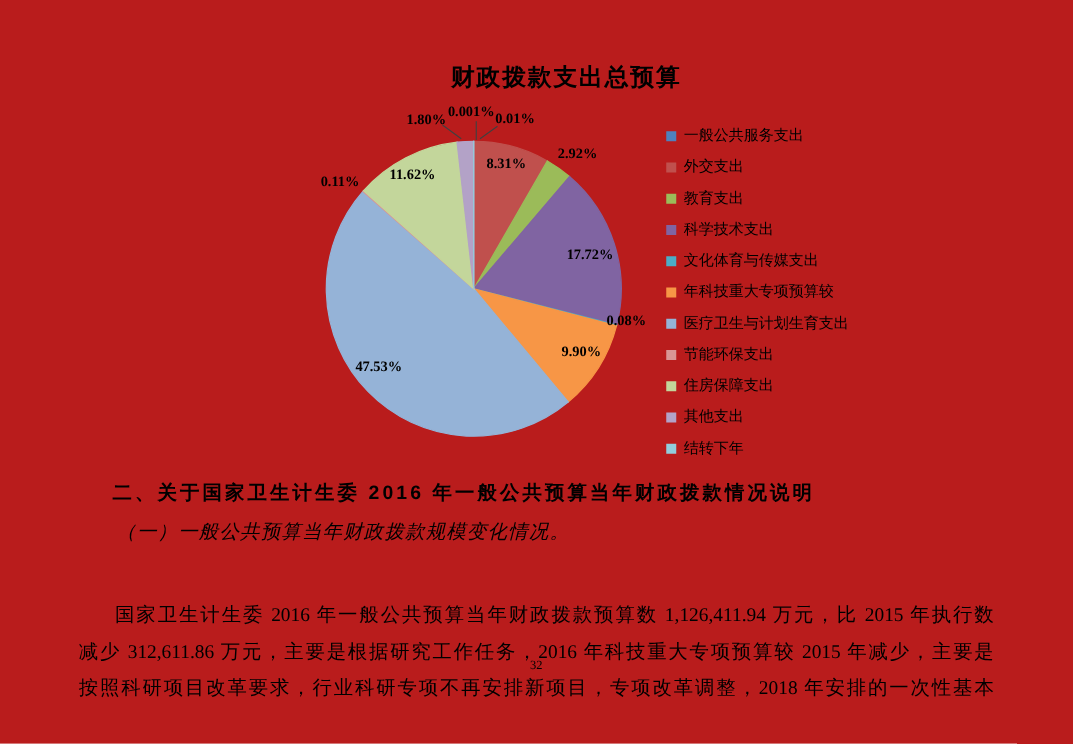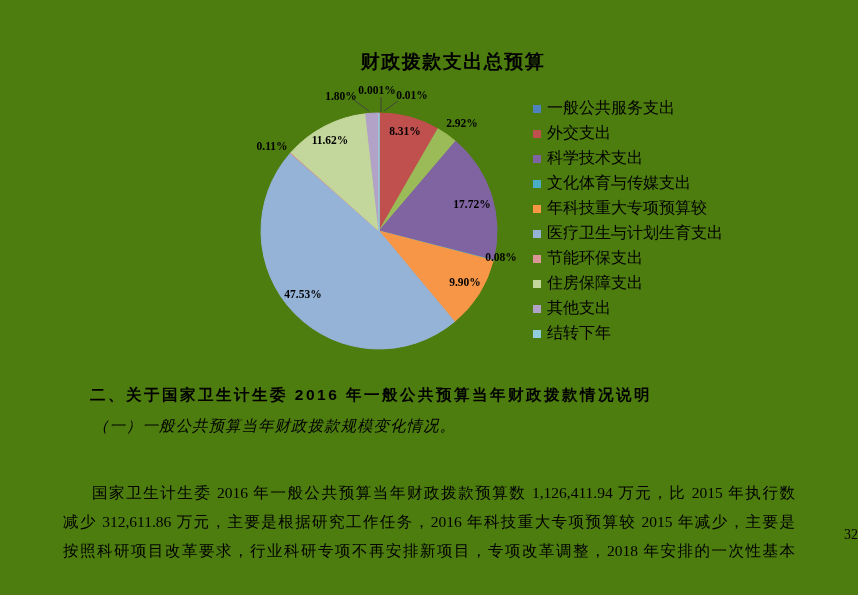--- a/index.html
+++ b/index.html
@@ -1,45 +1,45 @@
 <!DOCTYPE html>
 <html><head>
 <meta charset="utf-8">
 <style>
   html,body{margin:0;padding:0;background:#fff;}
   #page{
-    position:relative;width:858px;height:595px;background:#4d7c0f;
+    position:relative;width:858px;height:595px;background:#b91c1c;
     font-family:"Liberation Serif","DejaVu Serif",serif;color:#000;overflow:hidden;
   }
   .chart-title{
     position:absolute;left:253px;top:49px;width:400px;text-align:center;
     font-size:19px;font-weight:bold;letter-spacing:1.5px;
   }
   #pie-svg{position:absolute;left:230px;top:80px;}
   .pct{
     font-family:"Liberation Serif","DejaVu Serif",serif;
     font-size:11.5px;font-weight:600;fill:#000;
     text-anchor:middle;dominant-baseline:central;
   }
   .legend{position:absolute;left:533px;top:96px;}
-  .legend-item{display:flex;align-items:center;height:25px;font-size:16px;white-space:nowrap;}
+  .legend-item{display:flex;align-items:center;height:25px;font-size:12px;white-space:nowrap;}
   .swatch{width:8px;height:8px;margin-right:6px;flex:none;display:inline-block;}
   .heading{
     position:absolute;left:63px;top:384px;width:732px;
     font-family:"Liberation Sans","DejaVu Sans",sans-serif;
     font-weight:bold;font-size:15.5px;letter-spacing:2.5px;text-indent:27px;line-height:22px;
   }
   .subheading{
     position:absolute;left:63px;top:415px;width:732px;
     font-style:italic;font-size:15.5px;letter-spacing:1px;text-indent:30px;line-height:22px;
   }
   .para{position:absolute;left:63px;top:446px;width:732px;font-size:15.5px;}
   .para .line{line-height:28.8px;text-align:justify;text-align-last:justify;}
   .para .line.first{text-indent:29px;margin-top:33px;}
-  .pagenum{position:absolute;left:0;top:527px;width:858px;text-align:right;font-size:14px;}
+  .pagenum{position:absolute;left:0;top:527px;width:858px;text-align:center;font-size:10px;}
 </style>
 </head>
 <body>
 
 <div id="page">
 
   <div class="chart-title">财政拨款支出总预算</div>
 
   <svg id="pie-svg" width="310" height="292">
       <path d="M149 151 L149.00 33.00 A118 118 0 0 1 149.07 33.00 Z" fill="#4F81BD" stroke="#4F81BD" stroke-width="1"></path>
@@ -70,20 +70,24 @@
     </svg>
 
   <div id="legend" class="legend">
       <div class="legend-item">
         <span class="swatch" style="background: rgb(79, 129, 189);"></span>
         <span>一般公共服务支出</span>
       </div>
       <div class="legend-item">
         <span class="swatch" style="background: rgb(192, 80, 77);"></span>
         <span>外交支出</span>
+      </div>
+      <div class="legend-item">
+        <span class="swatch" style="background: rgb(155, 187, 89);"></span>
+        <span>教育支出</span>
       </div>
       <div class="legend-item">
         <span class="swatch" style="background: rgb(128, 100, 162);"></span>
         <span>科学技术支出</span>
       </div>
       <div class="legend-item">
         <span class="swatch" style="background: rgb(75, 172, 198);"></span>
         <span>文化体育与传媒支出</span>
       </div>
       <div class="legend-item">

